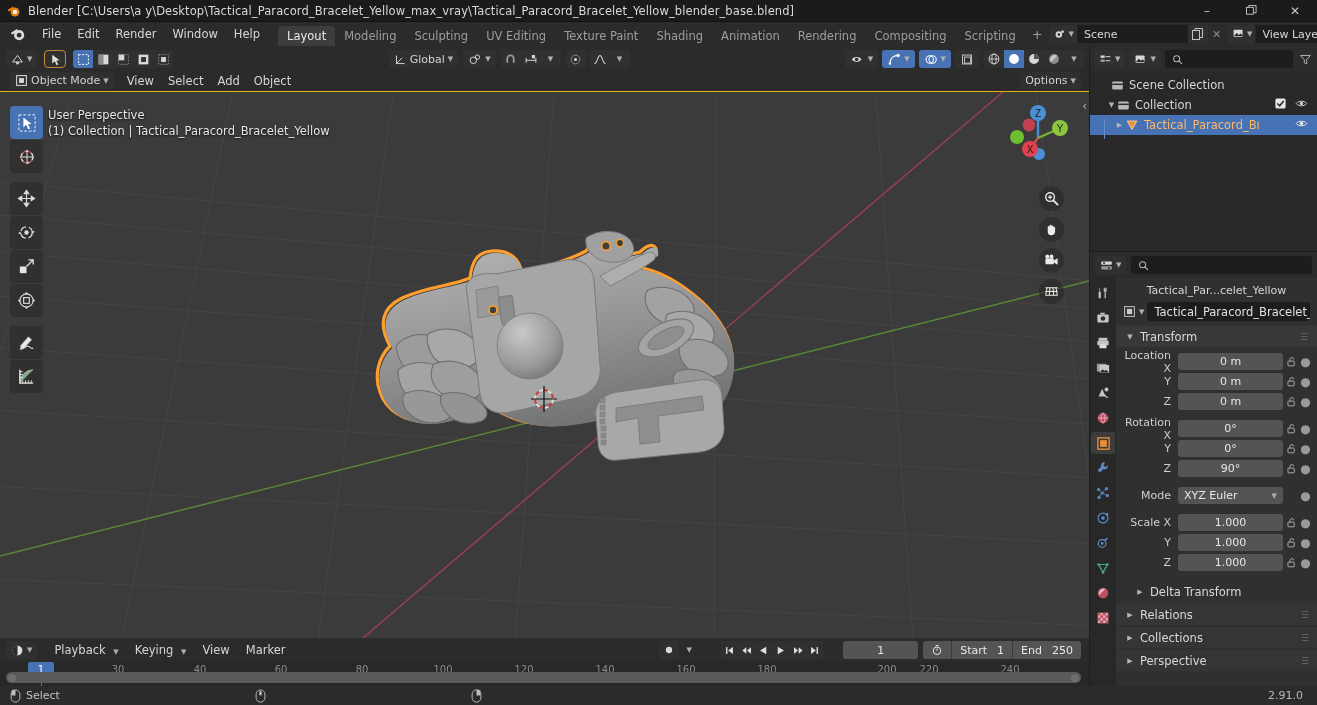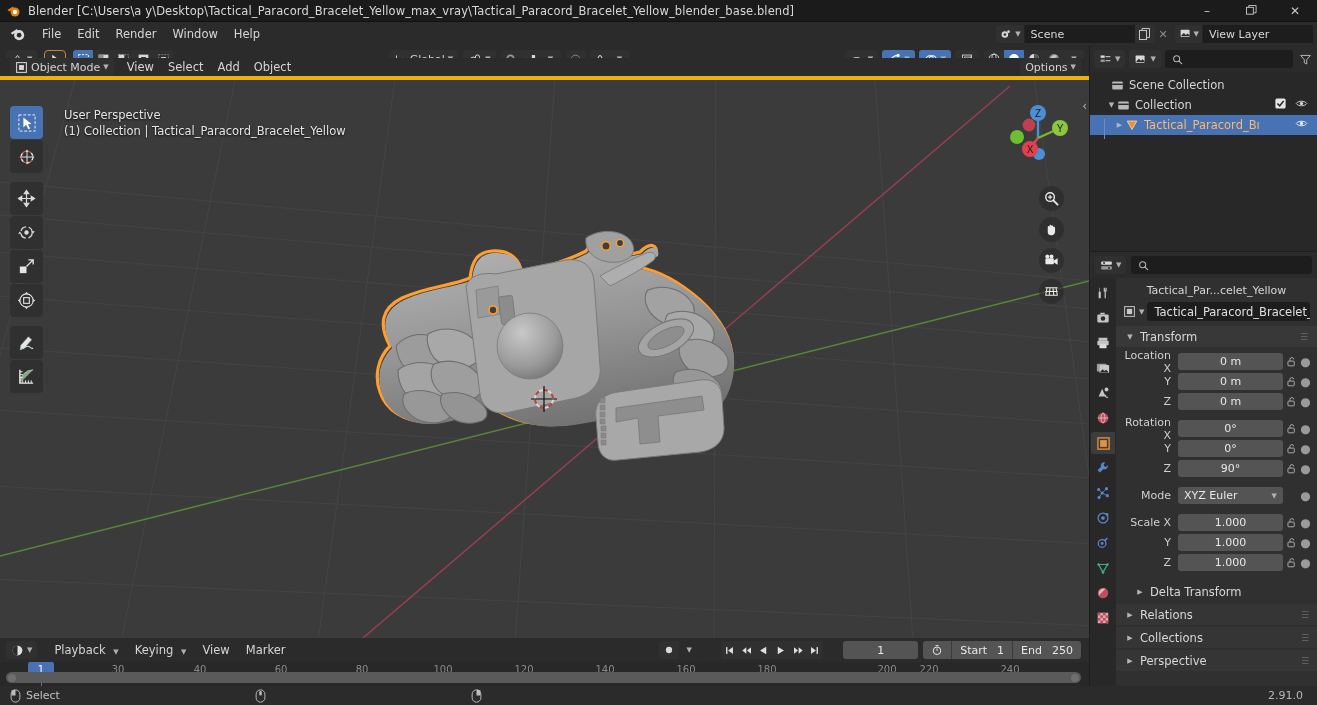--- a/index.html
+++ b/index.html
@@ -56,39 +56,39 @@
   
   .viewport {
     position:absolute; left:0; top:46px; width:1089px; height:592px;
     background:#3b3b3b; overflow:hidden;
   }
   .vp-header {
     position:absolute; left:0; top:0; width:1089px; height:26px;
     background:#2b2b2b; display:flex; align-items:center; z-index:7;
   }
   .vp-header2 {
-    position:absolute; left:0; top:12px; width:1089px; height:22px;
+    position:absolute; left:0; top:24px; width:1089px; height:22px;
     background:#2b2b2b; display:flex; align-items:center; z-index:7;
-    border-bottom:4px solid #eab308;
+    border-bottom:1px solid #eab308;
   }
   .hdr-btn {
     height:18px; display:flex; align-items:center; gap:3px; padding:0 5px;
     background:#303030; border-radius:3px; font-size:11px; color:#d2d2d2; white-space:nowrap;
   }
   .hdr-btn.on { background:#4772b3; }
   .mini-grp { display:flex; align-items:center; background:#303030; border-radius:3px; height:18px; overflow:hidden; }
   .mini-btn { width:20px; height:18px; display:flex; align-items:center; justify-content:center; }
   .mini-btn.on { background:#4772b3; }
   .menu-sm { padding:2px 7px; font-size:11.5px; color:#d6d6d6; border-radius:3px; }
 
   
   .gridcanvas { position:absolute; left:0; top:0; width:1089px; height:592px; }
 
   .vp-overlay-text {
-    position:absolute; left:64px; top:61px; z-index:5;
+    position:absolute; left:48px; top:61px; z-index:5;
     font-size:11.5px; color:#e6e6e6; line-height:16px;
     text-shadow:0 1px 2px rgba(0,0,0,.85);
   }
 
   .toolbar-left {
     position:absolute; left:10px; top:60px; width:33px; z-index:6;
     display:flex; flex-direction:column; gap:1px;
   }
   .tool-btn {
     width:33px; height:33px; background:#303030; border-radius:4px;
@@ -219,20 +219,33 @@
       <circle cx="18" cy="18" r="9" fill="#dcdcdc"></circle>
       <circle cx="18" cy="18" r="4.2" fill="#2b2b2b"></circle>
       <path d="M3 14 L14 7 L16 11 L6 17 Z" fill="#dcdcdc"></path>
     </svg>
     <div class="menu-item">File</div>
     <div class="menu-item">Edit</div>
     <div class="menu-item">Render</div>
     <div class="menu-item">Window</div>
     <div class="menu-item">Help</div>
 
+    <div class="ws-tabs">
+      <div class="ws-tab active">Layout</div>
+      <div class="ws-tab">Modeling</div>
+      <div class="ws-tab">Sculpting</div>
+      <div class="ws-tab">UV Editing</div>
+      <div class="ws-tab">Texture Paint</div>
+      <div class="ws-tab">Shading</div>
+      <div class="ws-tab">Animation</div>
+      <div class="ws-tab">Rendering</div>
+      <div class="ws-tab">Compositing</div>
+      <div class="ws-tab">Scripting</div>
+      <div class="ws-plus">+</div>
+    </div>
 
     <div class="topbar-right">
       <div class="id-block">
         <div class="id-icon-btn">
           <svg width="13" height="13" viewBox="0 0 16 16">
             <circle cx="6" cy="8" r="4" fill="#d8d8d8"></circle>
             <circle cx="10.5" cy="4.5" r="1.6" fill="#d8d8d8"></circle>
             <circle cx="6" cy="8" r="1.6" fill="#2b2b2b"></circle>
           </svg>
           <span class="chev">▼</span>

